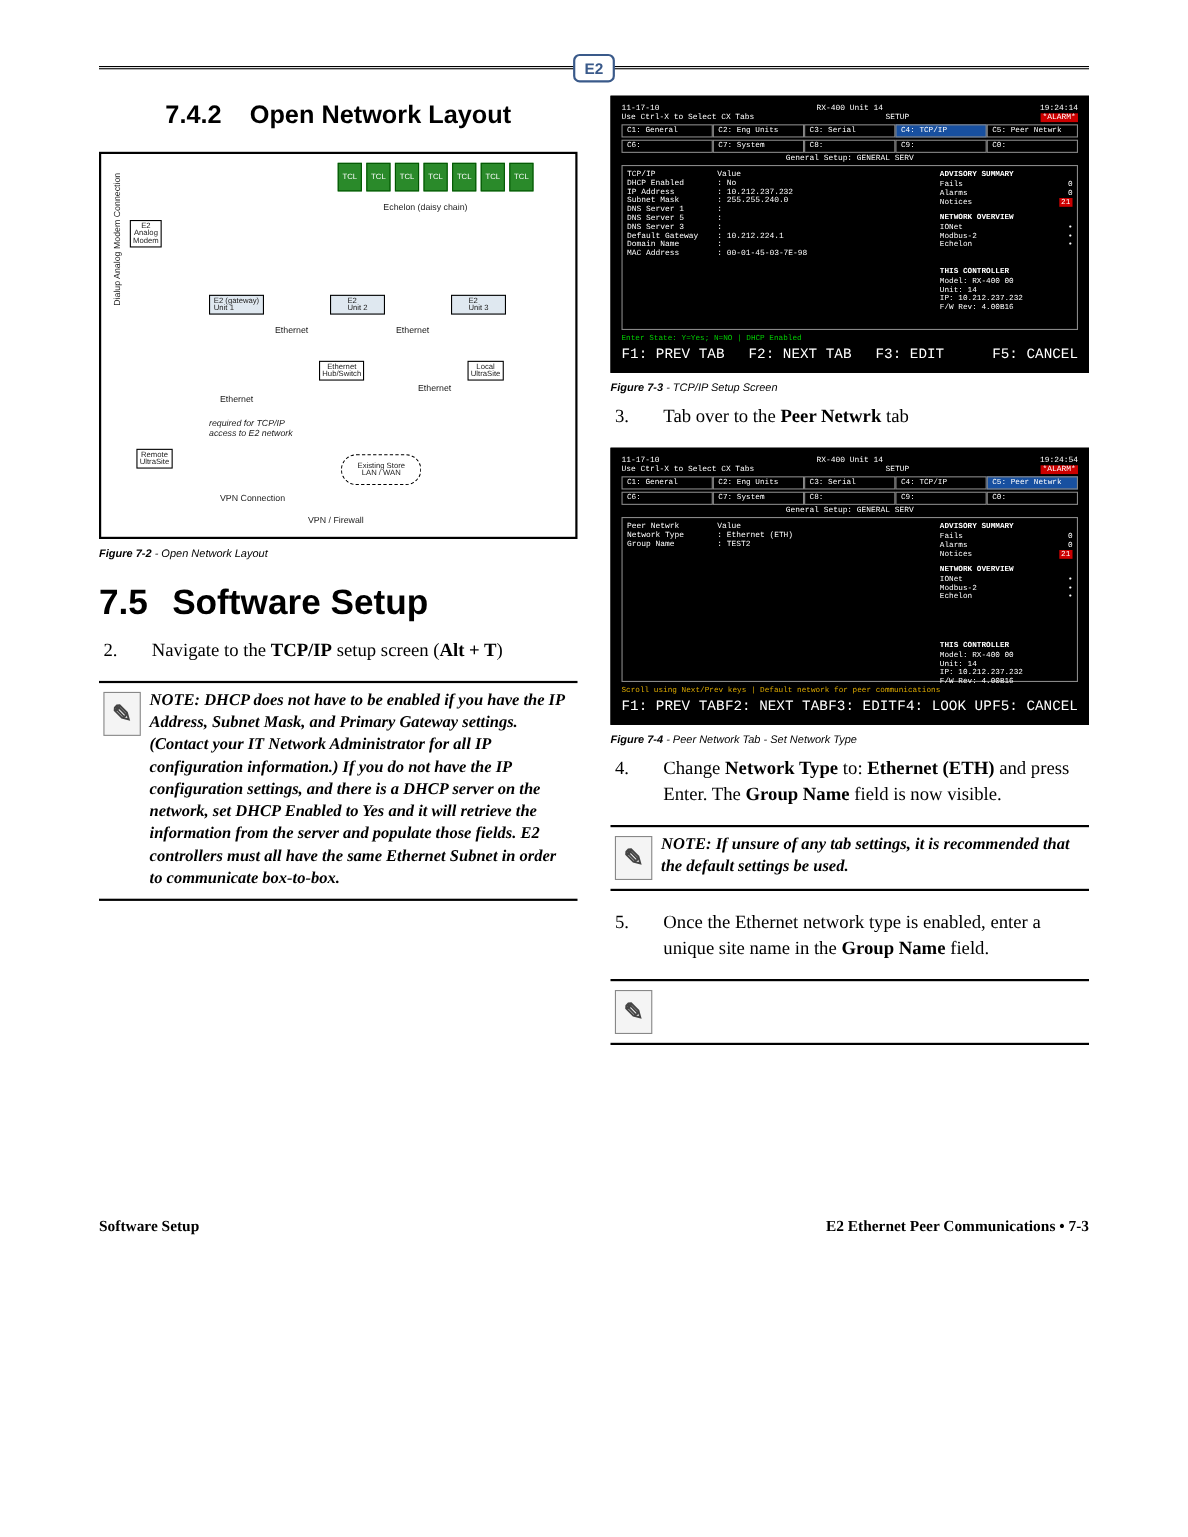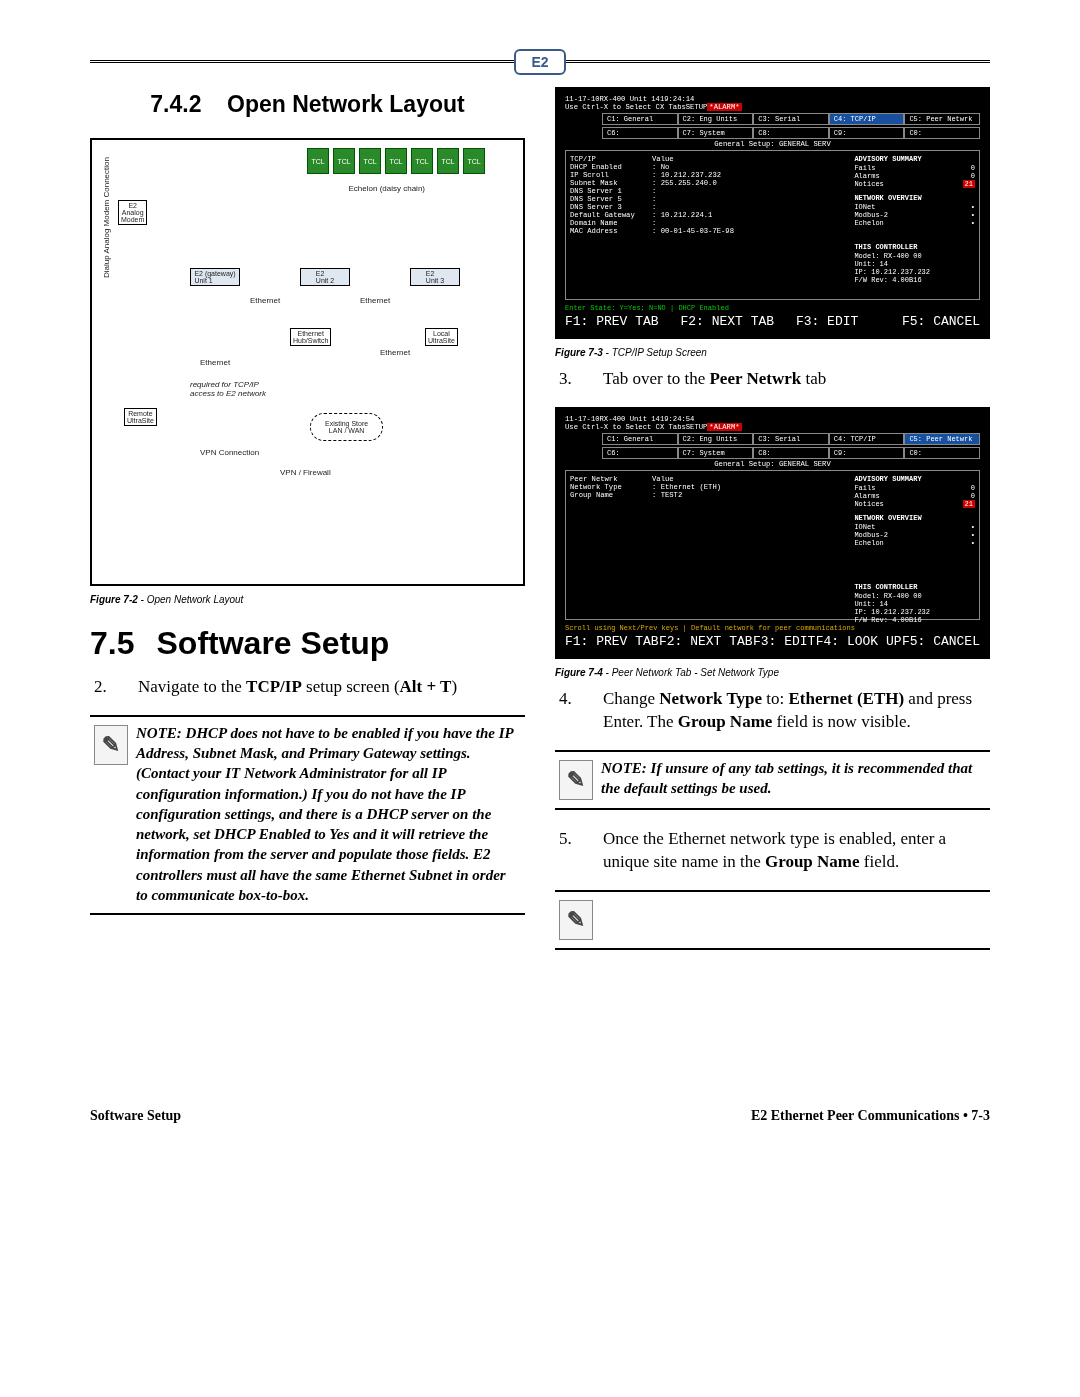--- a/index.html
+++ b/index.html
@@ -21,21 +21,21 @@
     border-top: 1px solid #000;
     border-bottom: 1px solid #000;
     height: 3px;
     position: relative;
   }
   .header-logo {
     position: absolute;
     left: 50%;
     top: -12px;
     transform: translateX(-50%);
-    width: 52px;
+    width: 38px;
     height: 26px;
     background: #fff;
     border: 2px solid #3a5a8a;
     border-radius: 6px;
     display: flex;
     align-items: center;
     justify-content: center;
     font-family: Arial, sans-serif;
     font-weight: bold;
     color: #3a5a8a;
@@ -71,21 +71,21 @@
     background: #fff;
     display: flex;
     flex-direction: column;
     justify-content: center;
     align-items: center;
     font-family: Arial, sans-serif;
     font-size: 9px;
     color: #222;
     overflow: hidden;
   }
-  .fig-network { height: 448px; }
+  .fig-network { height: 352px; }
   .fig-screen {
     height: 252px;
     background: #000;
     color: #fff;
     font-family: 'Courier New', monospace;
     font-size: 7.2px;
     padding: 6px 8px;
     align-items: stretch;
     justify-content: flex-start;
     position: relative;
@@ -155,23 +155,23 @@
   .net-diagram {
     width: 100%; height: 100%; position: relative;
   }
   .tcl-row { display:flex; justify-content:flex-end; gap:4px; margin-right:30px; }
   .tcl { width:22px;height:26px;background:#2a8a2a;border:1px solid #050;font-size:7px;color:#fff;display:flex;align-items:center;justify-content:center; }
   .net-label { font-size:8px; position:absolute; }
   .net-box { border:1px solid #000;font-size:7px;padding:1px 2px;background:#fff;position:absolute;text-align:center; }
   .net-unit { width:50px;height:18px;border:1px solid #000;background:#dfe8f0;font-size:7px;display:flex;align-items:center;justify-content:center;position:absolute; }
 
   
-  .term-top { display:flex; color:#fff; }
+  .term-top { display:flex; justify-content:space-between; color:#fff;gap:48px; }
   .term-top .alarm { background:#c00;color:#fff;padding:0 2px; }
-  .term-tabs { display:flex; gap:0px; margin-top:2px;margin-left:37px; }
+  .term-tabs { display:flex; gap:0px; margin-top:2px; }
   .term-tab { border:1px solid #888;padding:1px 4px;color:#fff;font-size:7px;flex:1;white-space:nowrap;overflow:hidden; }
   .term-tab.sel { background:#1850a0; }
   .term-body { border:1px solid #888;margin-top:2px;padding:4px;height:150px;display:flex;gap:6px; }
   .term-col { flex:3; }
   .term-side { flex:1.3;border-left:0px solid #888;padding-left:0px;font-size:7px; }
   .term-row { display:flex; }
   .term-k { width:82px;color:#fff; }
   .term-v { color:#fff; }
   .term-side-hdr { color:#fff;font-weight:bold;margin-bottom:1px; }
   .term-side-row { display:flex;justify-content:space-between; }
@@ -292,21 +292,21 @@
           <div class="term-col" id="f73rows">
               <div class="term-row">
                 <div class="term-k">TCP/IP</div>
                 <div class="term-v">Value</div>
               </div>
               <div class="term-row">
                 <div class="term-k">DHCP Enabled</div>
                 <div class="term-v">: No</div>
               </div>
               <div class="term-row">
-                <div class="term-k">IP Scroll</div>
+                <div class="term-k">IP Address</div>
                 <div class="term-v">: 10.212.237.232</div>
               </div>
               <div class="term-row">
                 <div class="term-k">Subnet Mask</div>
                 <div class="term-v">: 255.255.240.0</div>
               </div>
               <div class="term-row">
                 <div class="term-k">DNS Server 1</div>
                 <div class="term-v">:</div>
               </div>

